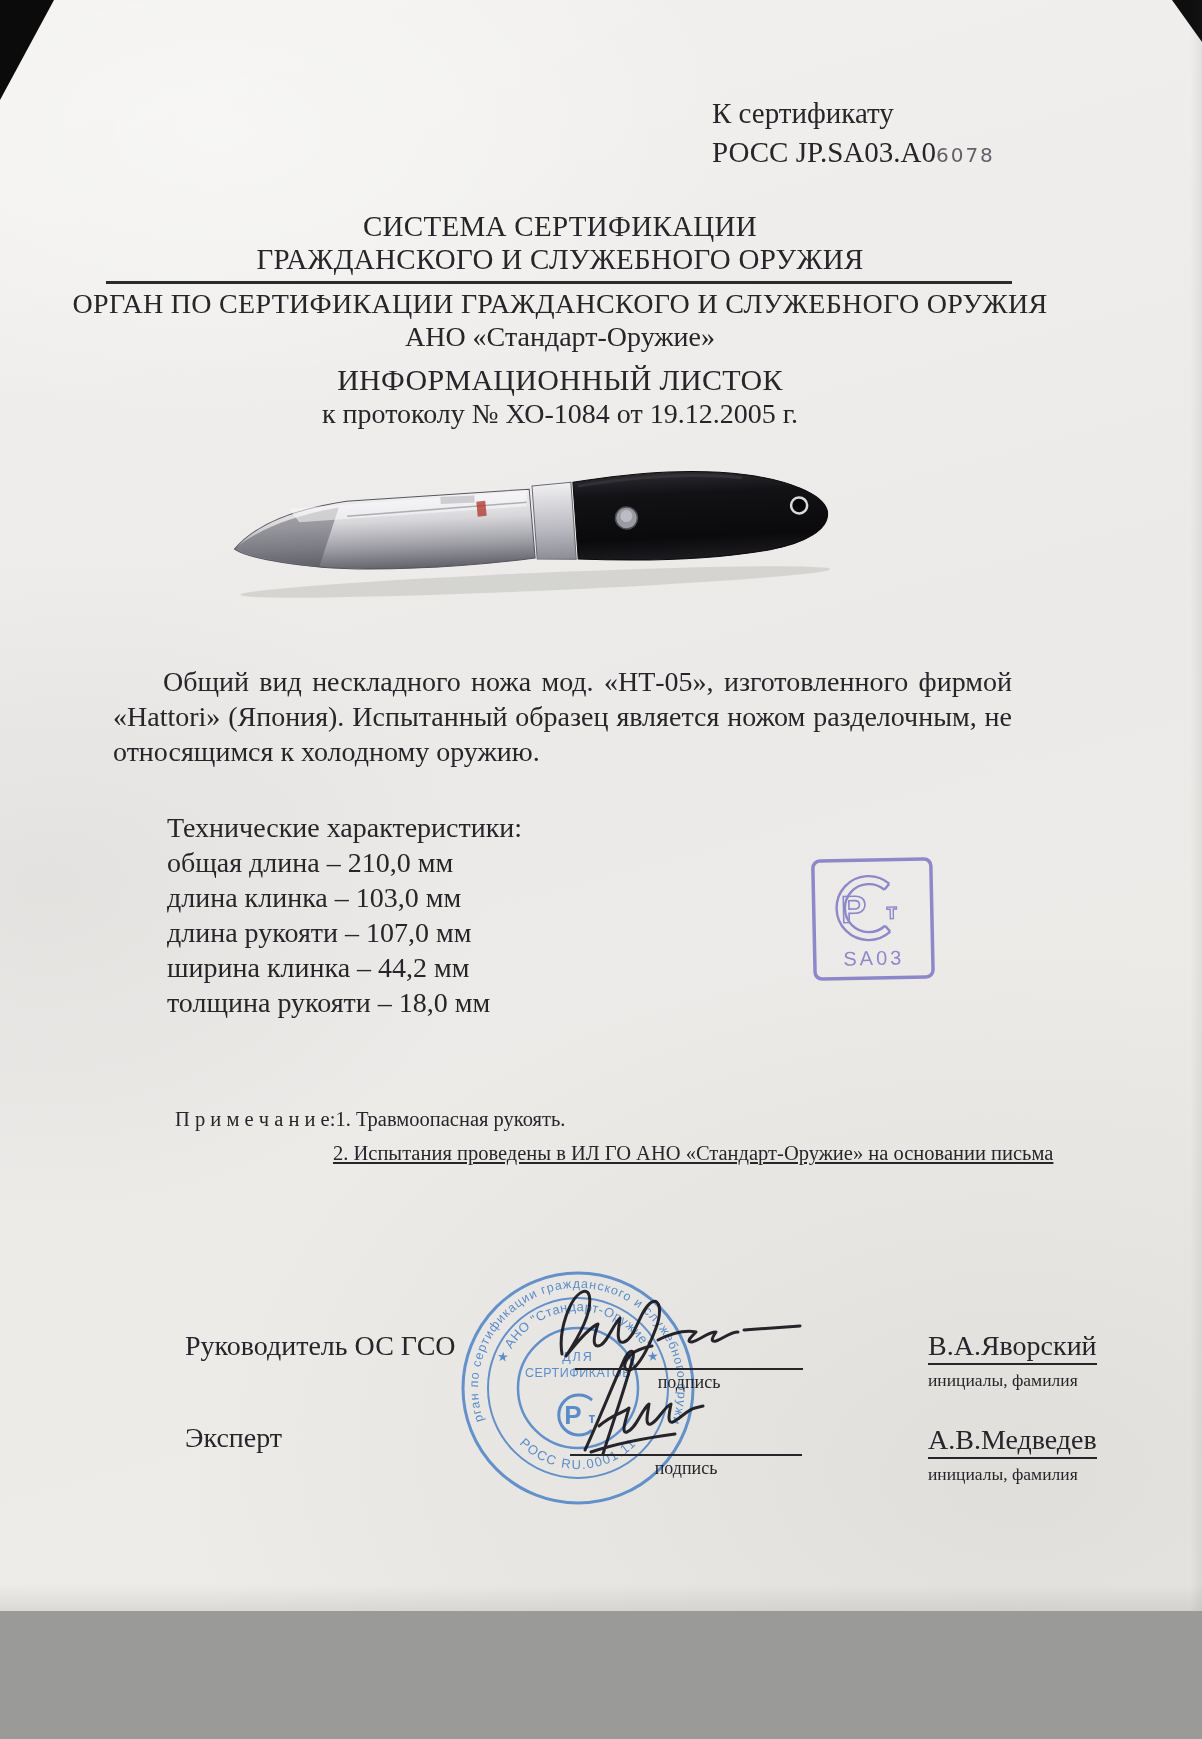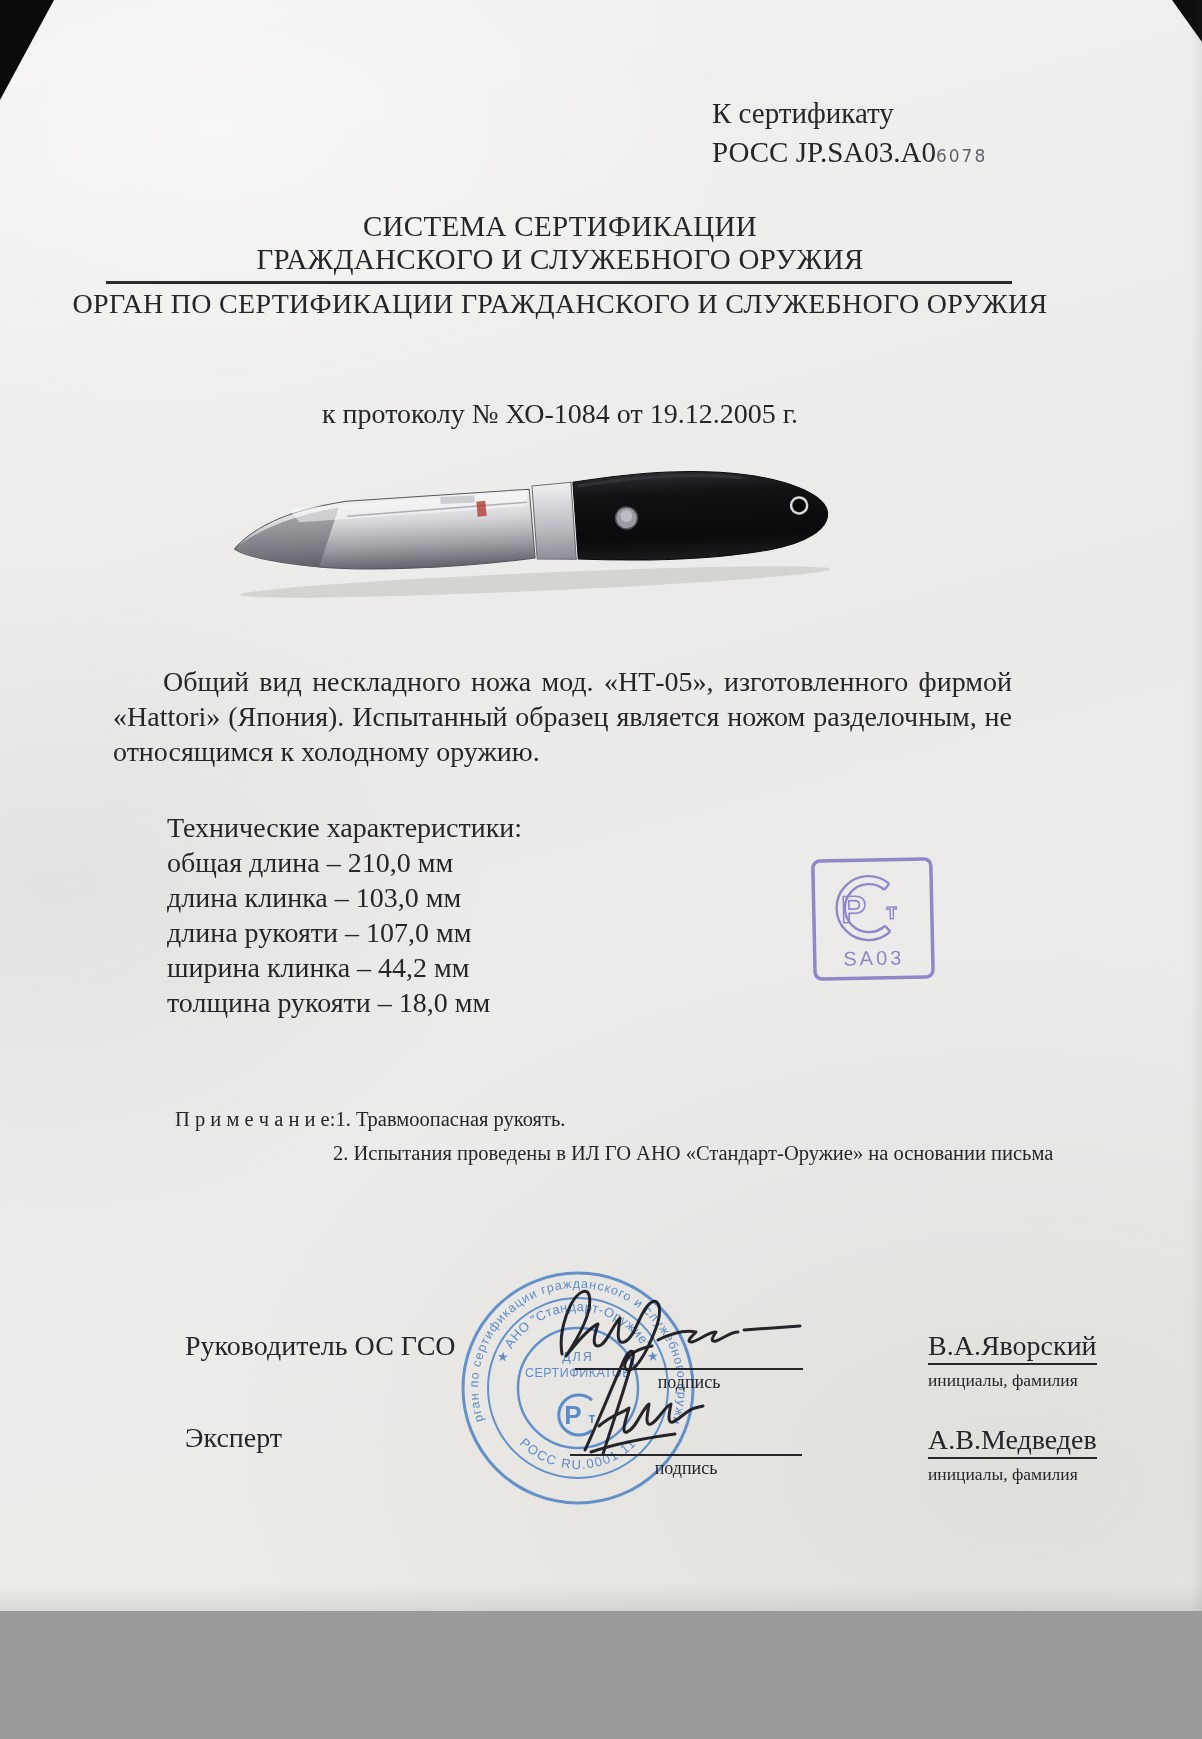--- a/index.html
+++ b/index.html
@@ -16,21 +16,21 @@
   .abs{position:absolute;}
   .center{text-align:center;}
   .caps{letter-spacing:.3px;}
   
   .corner-tl{left:0;top:0;width:0;height:0;border-top:100px solid #0b0b0b;border-right:54px solid transparent;}
   .corner-tr{right:0;top:0;width:0;height:0;border-top:42px solid #0e0e0e;border-left:30px solid transparent;}
   .edge-bottom{left:0;bottom:0;width:100%;height:26px;background:linear-gradient(rgba(0,0,0,0),rgba(60,58,54,.10));}
   .edge-right{right:0;top:0;width:12px;height:100%;background:linear-gradient(90deg,rgba(0,0,0,0),rgba(60,58,54,.08));}
 
   .cert-ref{left:712px;top:94px;font-size:29px;line-height:39px;}
-  .cert-num{font-family:"DejaVu Sans","Liberation Sans",sans-serif;font-size:17px;color:#53525c;letter-spacing:2px;opacity:.9;}
+  .cert-num{font-family:"DejaVu Sans","Liberation Sans",sans-serif;font-size:20px;color:#53525c;letter-spacing:2px;opacity:.9;}
 
   .hline{left:106px;top:281px;width:906px;height:3px;background:#2b2b2e;}
   .hwrap{left:0;width:1120px;}
   .t29{font-size:29px;} .t28{font-size:28px;} .t30{font-size:30px;}
 
   .desc{left:113px;top:664px;width:899px;font-size:28px;line-height:35px;text-align:justify;text-indent:50px;}
   .specs{left:167px;top:810px;font-size:28px;line-height:35px;}
 
   .notes{font-size:20.5px;line-height:26px;}
 
@@ -59,20 +59,22 @@
     <div>К сертификату</div>
     <div>
       <span>РОСС JP.SA03.A0</span><span class="cert-num">6078</span>
     </div>
   </div>
 
   <div class="abs hwrap center caps t29" style="top:210px;">СИСТЕМА СЕРТИФИКАЦИИ</div>
   <div class="abs hwrap center caps t29" style="top:243px;">ГРАЖДАНСКОГО И СЛУЖЕБНОГО ОРУЖИЯ</div>
   <div class="abs hline"></div>
   <div class="abs hwrap center caps t28" style="top:288px;">ОРГАН ПО СЕРТИФИКАЦИИ ГРАЖДАНСКОГО И СЛУЖЕБНОГО ОРУЖИЯ</div>
+  <div class="abs hwrap center t28" style="top:321px;">АНО «Стандарт-Оружие»</div>
+  <div class="abs hwrap center caps t30" style="top:363px;">ИНФОРМАЦИОННЫЙ ЛИСТОК</div>
   <div class="abs hwrap center t28" style="top:398px;">к протоколу № ХО-1084 от 19.12.2005 г.</div>
 
   <div class="abs" style="left:228px;top:462px;transform:rotate(-2.5deg);">
     <svg width="612" height="135" viewBox="0 0 612 135">
       <defs>
         <linearGradient id="bladeGrad" x1="0" y1="0" x2="0" y2="1">
           <stop offset="0" stop-color="#f3f3f4"></stop>
             <stop offset=".35" stop-color="#d7d7da"></stop>
           <stop offset=".7" stop-color="#9d9da4"></stop>
             <stop offset="1" stop-color="#62626a"></stop>
@@ -126,21 +128,21 @@
           <text x="82" y="63" font-size="22" font-weight="bold" stroke-width="1.4" text-anchor="middle">т</text>
         </g>
       </g>
       <text x="63" y="109" font-size="20" letter-spacing="3" fill="#7a74c4" opacity=".9" text-anchor="middle">SA03</text>
     </svg>
   </div>
 
   <div class="abs notes" style="left:175px;top:1106px;">
     <span>П р и м е ч а н и е:</span><span>1. Травмоопасная рукоять.</span>
   </div>
-  <div class="abs notes" style="left:333px;top:1140px;">2. Испытания проведены в ИЛ ГО АНО «Стандарт-Оружие» на основании письма</div>
+  <div class="abs notes" style="left:333px;top:1140px;text-decoration:underline;">2. Испытания проведены в ИЛ ГО АНО «Стандарт-Оружие» на основании письма</div>
 
   <div class="abs stamp-round">
     <svg width="252" height="252" viewBox="0 0 252 252">
       <defs>
         <path id="arcOuter" d="M32,160 A100,100 0 1 1 220,160"></path>
         <path id="arcMidTop" d="M49,126 A77,77 0 1 1 203,126"></path>
         <path id="arcMidBottom" d="M45,126 A81,81 0 0 0 207,126"></path>
       </defs>
       <g stroke="#4a80c4" fill="none" opacity=".95">
         <circle cx="126" cy="126" r="115" stroke-width="3"></circle>

